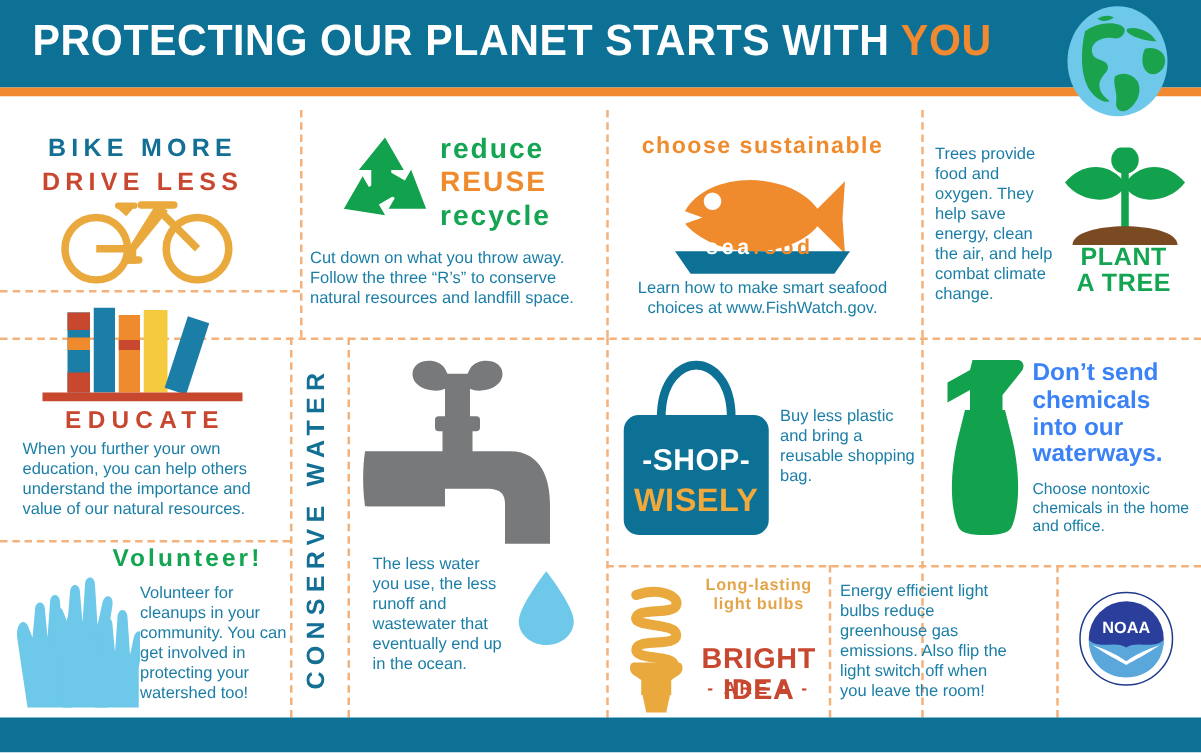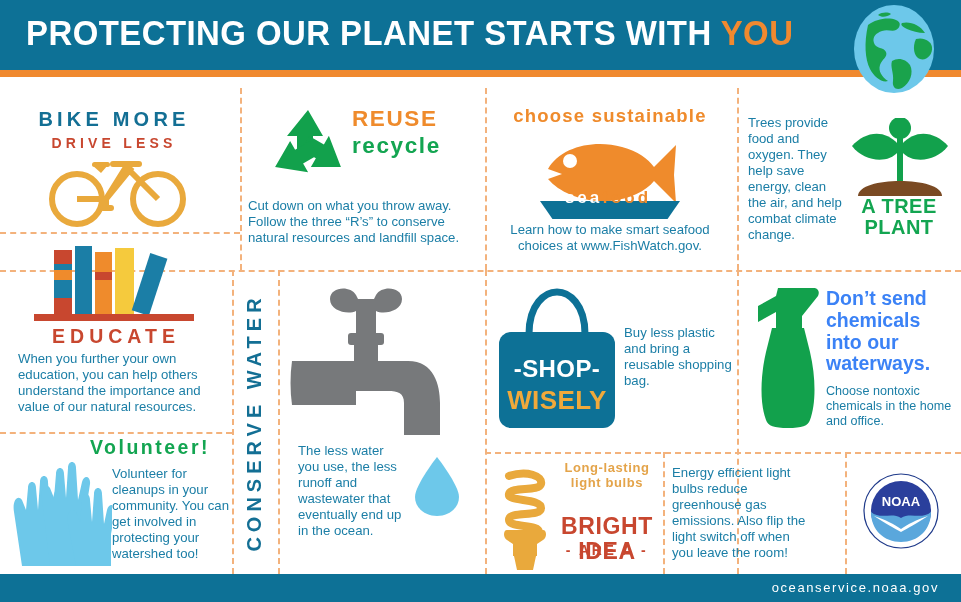--- a/index.html
+++ b/index.html
@@ -40,21 +40,21 @@
     color:#1b7ea6;font-size:13.2px;line-height:1.21;
     font-family:"Liberation Sans","DejaVu Sans",sans-serif;
   }
   .head-orange{color:#ef8b2c;}
   .head-green{color:#13a551;}
 
   
   .bike-h1{position:absolute;left:0;width:228px;top:108px;text-align:center;
     font-size:20px;font-weight:700;letter-spacing:4.2px;color:#136f94;}
   .bike-h2{position:absolute;left:0;width:228px;top:135px;text-align:center;
-    font-size:14px;font-weight:700;letter-spacing:4.2px;color:#c8472f;}
+    font-size:20px;font-weight:700;letter-spacing:4.2px;color:#c8472f;}
   .bike-svg{position:absolute;left:48px;top:155px;}
 
   
   .rec-svg{position:absolute;left:266px;top:108px;}
   .rec-words{position:absolute;left:352px;top:106px;text-align:left;}
   .rec-words div{font-size:22.5px;font-weight:700;letter-spacing:1.6px;line-height:1.19;}
   .rec-caption{position:absolute;left:248px;top:198px;width:222px;}
 
   
   .sea-title{position:absolute;left:485px;top:105px;width:250px;text-align:center;
@@ -181,20 +181,21 @@
 
   <div class="cell">
     <svg class="rec-svg" width="84" height="82" viewBox="0 0 84 82">
       <g fill="#12a14c">
         <path d="M42 2 L57 28 L47 28 L47 45 L31 45 L31 28 L21 28 Z" transform="rotate(0 42 34)"></path>
         <path d="M42 2 L57 28 L47 28 L47 45 L31 45 L31 28 L21 28 Z" transform="rotate(120 42 40)"></path>
         <path d="M42 2 L57 28 L47 28 L47 45 L31 45 L31 28 L21 28 Z" transform="rotate(240 42 40)"></path>
       </g>
     </svg>
     <div class="rec-words">
+      <div class="head-green">reduce</div>
       <div class="head-orange">REUSE</div>
       <div class="head-green">recycle</div>
     </div>
     <div class="rec-caption body-text">Cut down on what you throw away.  Follow the three “R’s” to conserve natural resources and landfill space.</div>
   </div>
 
   <div class="cell">
     <div class="sea-title">choose sustainable</div>
     <svg class="sea-svg" width="152" height="88" viewBox="0 0 152 88">
       <path d="M14 38 C26 16 60 8 88 16 C104 20 114 28 120 36 L142 14 L140 44 L142 72 L120 50
@@ -212,22 +213,22 @@
   <div class="cell">
     <div class="tree-caption body-text">Trees provide food and oxygen. They help save energy, clean the air, and help combat climate change.</div>
     <svg class="tree-svg" width="104" height="80" viewBox="0 0 104 80">
       <ellipse cx="52" cy="10" rx="11" ry="11" fill="#12a14c"></ellipse>
       <path d="M50 26 C36 10 16 14 4 28 C16 44 40 46 50 34 Z" fill="#12a14c"></path>
       <path d="M54 26 C68 10 88 14 100 28 C88 44 64 46 54 34 Z" fill="#12a14c"></path>
       <rect x="49" y="14" width="6" height="50" fill="#12a14c"></rect>
       <path d="M10 78 C10 58 94 58 94 78 Z" fill="#7a4a23"></path>
     </svg>
     <div class="tree-label">
+      <div>PLANT</div>
       <div>A TREE</div>
-      <div>PLANT</div>
     </div>
   </div>
 
   <div class="cell">
     <svg class="edu-svg" width="172" height="78" viewBox="0 0 172 78">
       <rect x="26" y="4" width="18" height="64" fill="#1b7ea6"></rect>
       <rect x="26" y="4" width="18" height="14" fill="#c8472f"></rect>
       <rect x="26" y="24" width="18" height="10" fill="#ef8b2c"></rect>
       <rect x="26" y="52" width="18" height="16" fill="#c8472f"></rect>
       <rect x="47" y="0" width="17" height="68" fill="#1b7ea6"></rect>
@@ -322,15 +323,14 @@
   <svg class="noaa" viewBox="0 0 78 78">
     <circle cx="39" cy="39" r="38" fill="#ffffff"></circle>
     <circle cx="39" cy="39" r="37" fill="none" stroke="#1f3a8a" stroke-width="1.2"></circle>
     <circle cx="39" cy="39" r="30" fill="#2a3f9c"></circle>
     <path d="M9 40 C9 58 22 70 39 70 C56 70 69 58 69 40 C60 48 48 40 39 46 C30 40 18 48 9 40 Z" fill="#5aa7dc"></path>
     <path d="M12 44 C24 48 32 52 39 57 C46 52 54 48 66 44 C54 52 46 56 39 60 C32 56 24 52 12 44 Z" fill="#ffffff"></path>
     <text x="39" y="34" text-anchor="middle" font-family="Liberation Sans, sans-serif" font-size="13" font-weight="700" fill="#ffffff">NOAA</text>
   </svg>
 
   <div class="footer"></div>
-  <div class="footer-url">oceanservice.noaa.gov</div>
 
 </div>
 
 </body></html>

